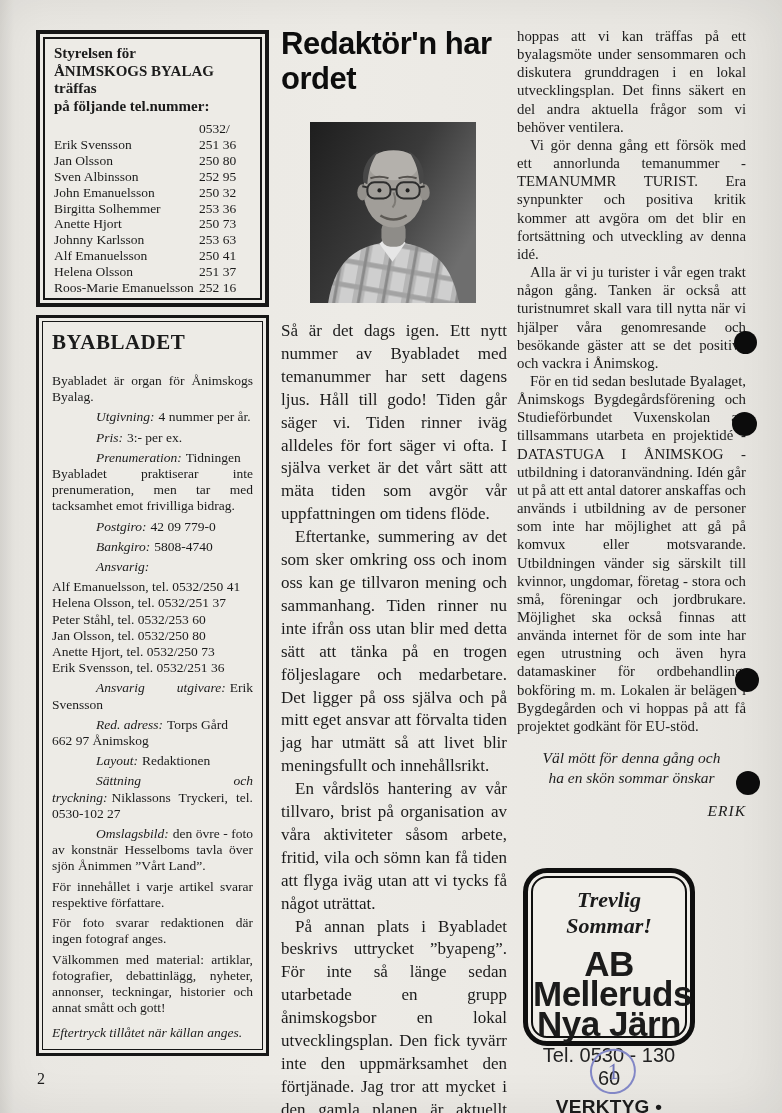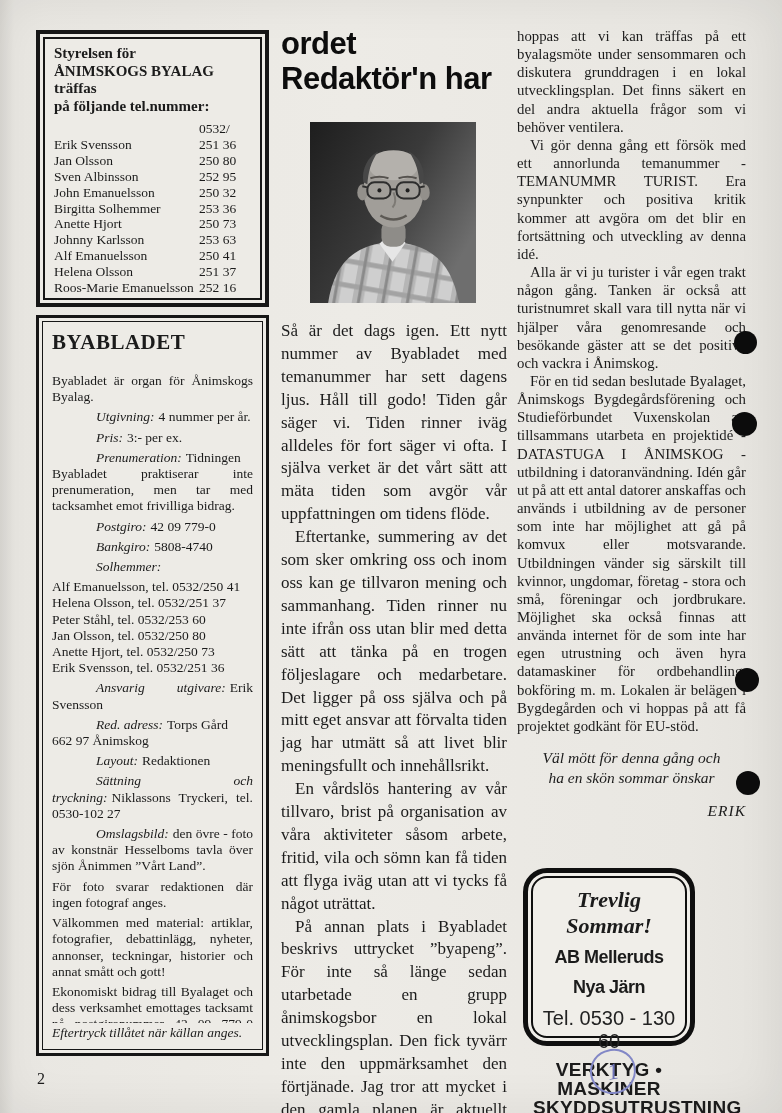--- a/index.html
+++ b/index.html
@@ -48,22 +48,22 @@
   .right-text p + p { text-indent:13px; }
   .signoff { margin-top:13px; text-align:center; font-style:italic; font-size:15.5px; line-height:19.5px; }
   .signoff-name { margin-top:15px; text-align:right; font-style:italic; font-size:15.5px; letter-spacing:1px; }
 
   
   .ad-box { position:absolute; left:523px; top:868px; width:172px; height:178px;
     border:5px solid #0f0f0f; border-radius:24px; padding:3px; box-sizing:border-box; background:#f0eee9; }
   .ad-inner { border:2.5px solid #0f0f0f; border-radius:16px; width:100%; height:100%;
     box-sizing:border-box; text-align:center; padding-top:9px; }
   .ad-tagline { font-family:"Liberation Serif", serif; font-style:italic; font-weight:bold; font-size:22px; }
-  .ad-company { font-family:"Liberation Sans", sans-serif; font-weight:800; font-size:18px;
-    line-height:30px; margin-top:3px; letter-spacing:-.5px; }
+  .ad-company { font-family:"Liberation Sans", sans-serif; font-weight:800; font-size:35px;
+    line-height:30px; margin-top:10px; letter-spacing:-.5px; }
   .ad-phone { font-family:"Liberation Sans", sans-serif; font-size:20px; margin-top:5px; color:#222; }
   .ad-products { font-family:"Liberation Sans", sans-serif; font-weight:bold; font-size:19px;
     line-height:19px; margin-top:7px; letter-spacing:.3px; }
 
   
   .dot { position:absolute; background:#0c0c0c; border-radius:50%; }
   .dot1 { left:734px; top:331px; width:23px; height:23px; }
   .dot2 { left:732px; top:412px; width:25px; height:24px; }
   .dot3 { left:735px; top:668px; width:24px; height:24px; }
   .dot4 { left:736px; top:771px; width:24px; height:24px; }
@@ -159,54 +159,55 @@
           <p class="info-item"><span class="lbl">Utgivning:</span><span class="val">4 nummer per år.</span></p>
 
           <p class="info-item"><span class="lbl">Pris:</span><span class="val">3:- per ex.</span></p>
 
           <p class="info-item"><span class="lbl">Prenumeration:</span><span class="val">Tidningen Byabladet praktiserar inte prenumeration, men tar med tacksamhet emot frivilliga bidrag.</span></p>
 
           <p class="info-item"><span class="lbl">Postgiro:</span><span class="val">42 09 779-0</span></p>
 
           <p class="info-item"><span class="lbl">Bankgiro:</span><span class="val">5808-4740</span></p>
 
-          <p class="info-item"><span class="lbl">Solhemmer:</span><span class="val"></span></p>
+          <p class="info-item"><span class="lbl">Ansvarig:</span><span class="val"></span></p>
 
           <p class="info-item"><span class="lbl"></span><span class="val">Alf Emanuelsson, tel. 0532/250 41
 Helena Olsson, tel. 0532/251 37
 Peter Ståhl, tel. 0532/253 60
 Jan Olsson, tel. 0532/250 80
 Anette Hjort, tel. 0532/250 73
 Erik Svensson, tel. 0532/251 36</span></p>
 
           <p class="info-item"><span class="lbl">Ansvarig utgivare:</span><span class="val">Erik Svensson</span></p>
 
           <p class="info-item"><span class="lbl">Red. adress:</span><span class="val">Torps Gård
 662 97 Ånimskog</span></p>
 
           <p class="info-item"><span class="lbl">Layout:</span><span class="val">Redaktionen</span></p>
 
           <p class="info-item"><span class="lbl">Sättning och tryckning:</span><span class="val">Niklassons Tryckeri, tel. 0530-102 27</span></p>
 
           <p class="info-item"><span class="lbl">Omslagsbild:</span><span class="val">den övre - foto av konstnär Hesselboms tavla över sjön Ånimmen ”Vårt Land”.</span></p>
 
+          <p class="info-item"><span class="lbl"></span><span class="val">För innehållet i varje artikel svarar respektive författare.</span></p>
 
           <p class="info-item"><span class="lbl"></span><span class="val">För foto svarar redaktionen där ingen fotograf anges.</span></p>
 
           <p class="info-item"><span class="lbl"></span><span class="val">Välkommen med material: artiklar, fotografier, debattinlägg, nyheter, annonser, teckningar, historier och annat smått och gott!</span></p>
 
           <p class="info-item"><span class="lbl"></span><span class="val">Ekonomiskt bidrag till Byalaget och dess verksamhet emottages tacksamt på postgironummer 42 09 779-0 eller bankgironummer 5808-4740</span></p>
         </div>
       <p class="footer-note">Eftertryck tillåtet när källan anges.</p>
     </div>
   </div>
 
   <h1 class="headline">
+    <span style="display:block">Redaktör'n har</span>
     <span style="display:block">ordet</span>
-    <span style="display:block">Redaktör'n har</span>
   </h1>
 
   <div class="photo">
     <svg viewBox="0 0 165 180" preserveAspectRatio="none">
       <defs>
         <linearGradient id="pbg" x1="0" y1="0" x2="1" y2="0.6">
           <stop offset="0" stop-color="#1e1e1e"></stop>
             <stop offset="0.55" stop-color="#3a3a3a"></stop>
             <stop offset="1" stop-color="#6e6e6e"></stop>
         </linearGradient>

